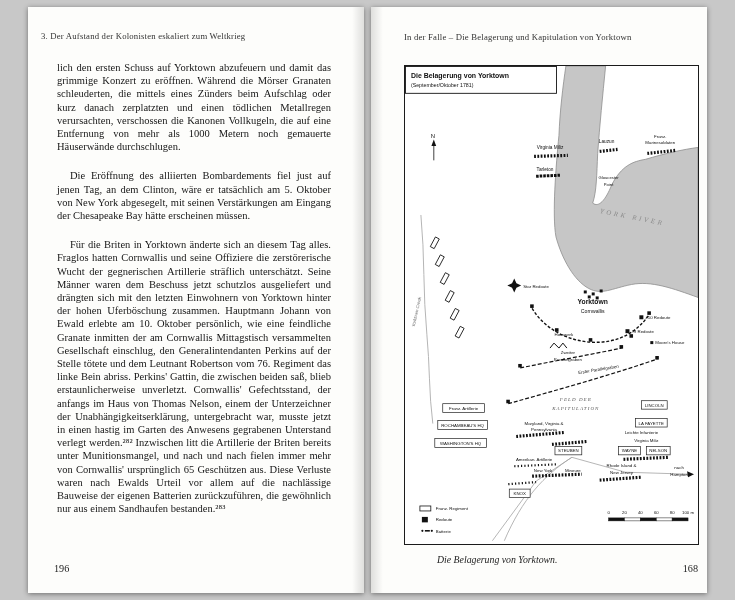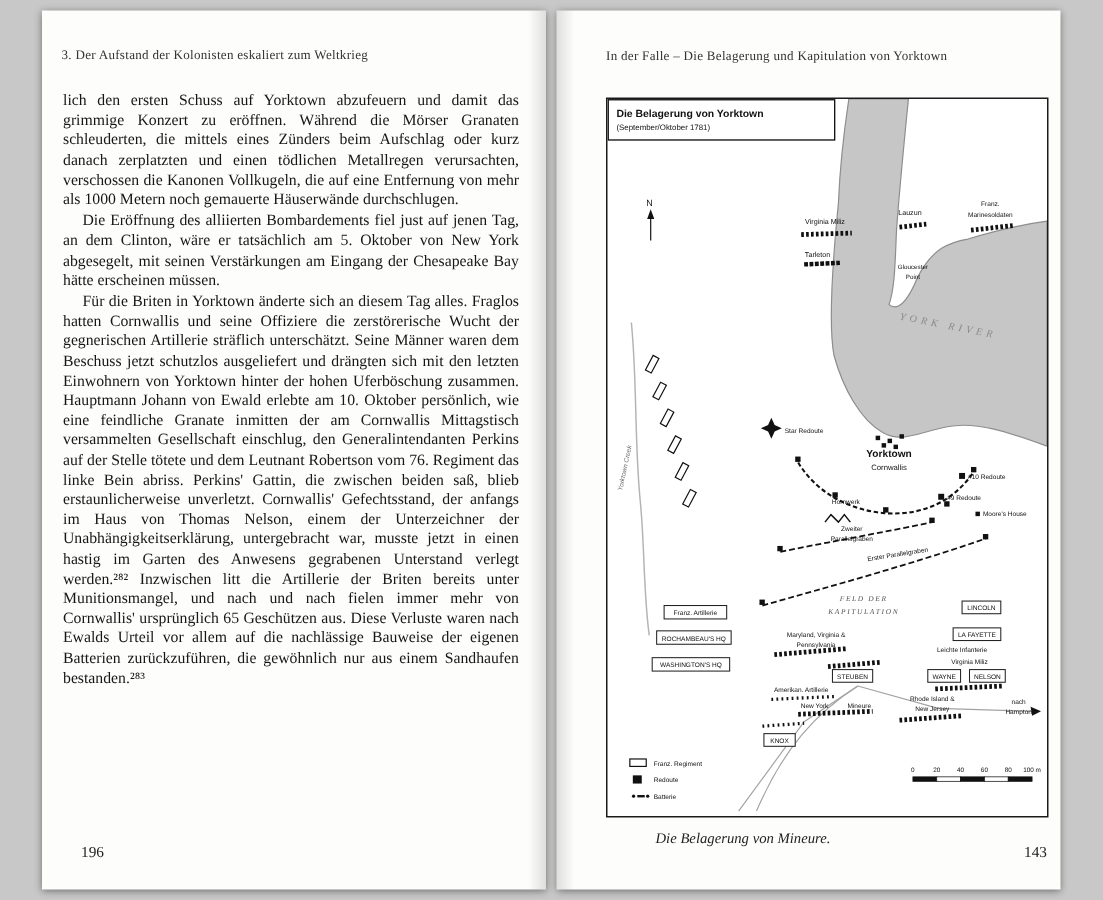--- a/index.html
+++ b/index.html
@@ -13,21 +13,21 @@
           background:linear-gradient(to right, rgba(0,0,0,0), rgba(0,0,0,.12)); }
   .page-right::before{ content:""; position:absolute; top:0; bottom:0; left:0; width:12px;
           background:linear-gradient(to left, rgba(0,0,0,0), rgba(0,0,0,.12)); }
 
   .running-head { font-size:8.7px; color:#333; letter-spacing:.2px; margin-top:25px; }
   .rh-left  { margin-left:13px;margin-top:24px; }
   .rh-right { margin-left:33px; margin-right:9px; }
 
   .body-text { margin:20px 17px 0 13px; font-size:10.5px; line-height:13.2px;
                text-align:justify; color:#161616; hyphens:auto; }
-  .body-text p { margin:1px; }
+  .body-text p { margin:16px; }
   .body-text p.ind { text-indent:13px; }
 
   .pagenum { position:absolute; bottom:19px; font-size:10.2px; color:#222; }
   .pn-left  { left:26px; }
   .pn-right { right:9px; }
 
   .map-wrap  { margin:23px 8px 0 33px; }
   .map-frame { width:293px; height:478px; border:1px solid #1b1b1b; background:#fff; position:relative; }
   .map-frame svg { position:absolute; inset:0; }
   .map-caption { margin:9px 0 0 33px; font-size:9.8px; font-style:italic; color:#222; }
@@ -251,18 +251,18 @@
             <text class="sub" x="6" y="21">(September/Oktober 1781)</text>
           </g>
 
           <g>
             <text class="ml" x="26" y="72" style="font-size:6px">N</text>
             <line x1="29" y1="95" x2="29" y2="78" stroke="#111" stroke-width="0.8"></line>
             <polygon points="29,74 26.6,80.5 31.4,80.5" fill="#111"></polygon>
           </g>
         </svg>
       </div>
-      <div class="map-caption">Die Belagerung von Mineure.</div>
+      <div class="map-caption">Die Belagerung von Yorktown.</div>
     </div>
 
-    <div class="pagenum pn-right">143</div>
+    <div class="pagenum pn-right">168</div>
   </div>
 </div>
 
 </body></html>

